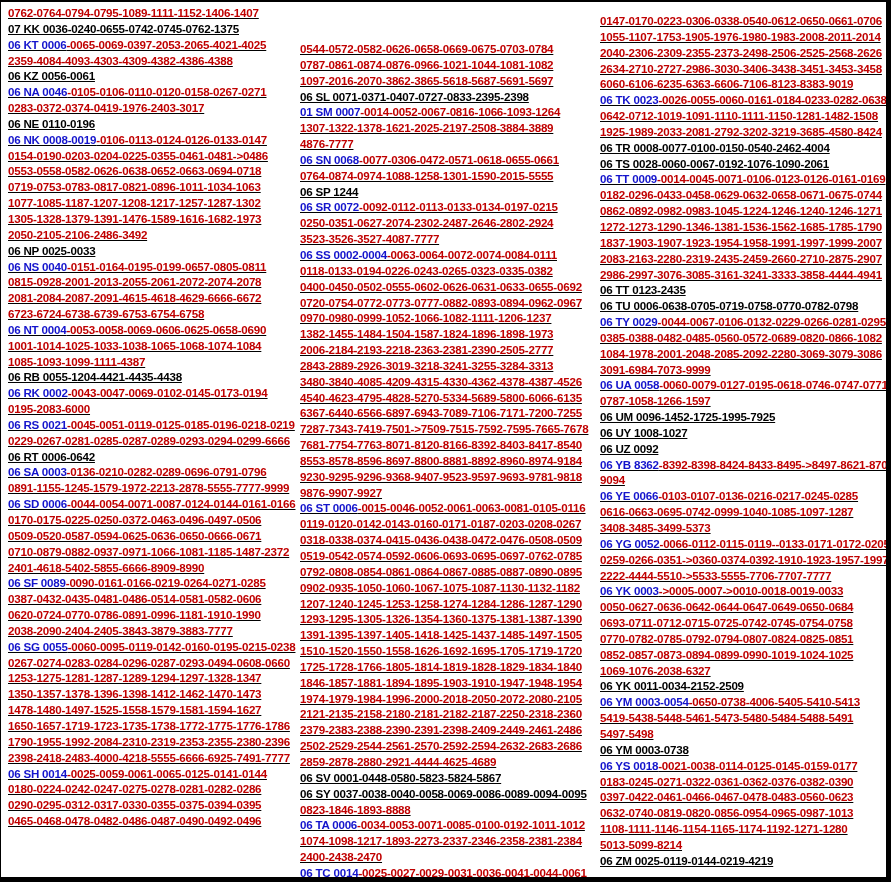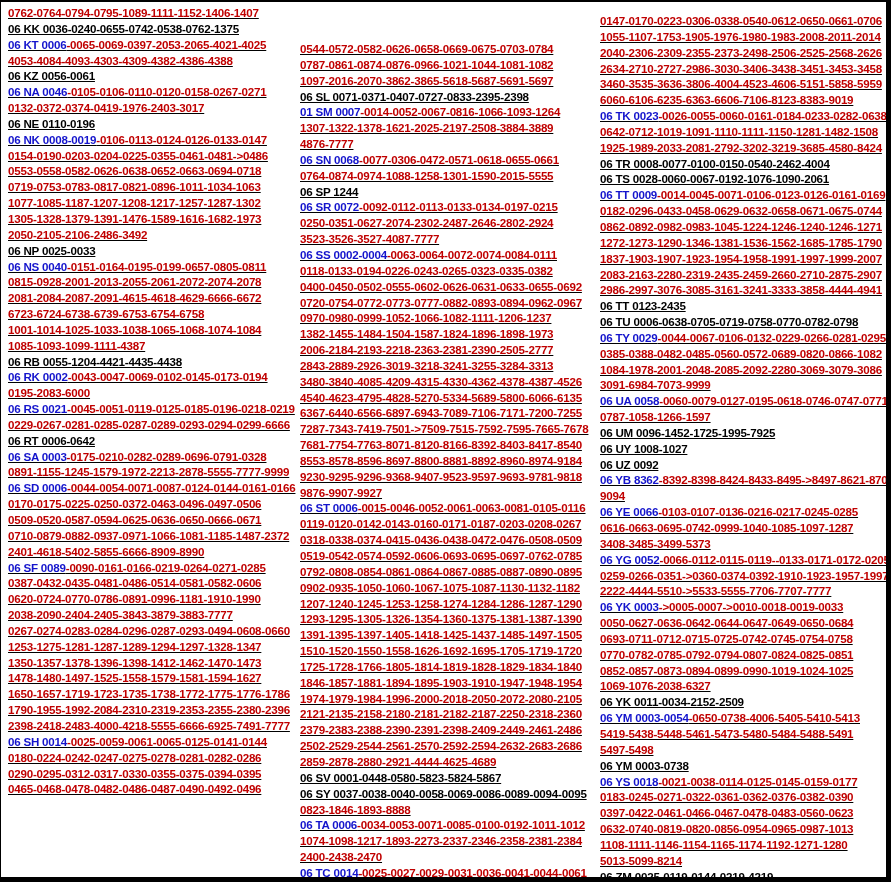--- a/index.html
+++ b/index.html
@@ -37,58 +37,60 @@
   .c-k { color: var(--black, #000000); }
   .c-r { color: var(--red, #C00000); }
   .c-b { color: var(--blue, #1414CC); text-align: center; }
 </style>
 </head>
 <body>
 
 <div id="page">
   <div class="col col-0">
       <div class="line"><span class="c-r">0762-0764-0794-0795-1089-1111-1152-1406-1407</span></div>
-      <div class="line"><span class="c-k">06 KK 0036-0240-0655-0742-0538-0762-1375</span></div>
+      <div class="line"><span class="c-k">07 KK 0036-0240-0655-0742-0745-0762-1375</span></div>
       <div class="line"><span class="c-b">06 KT 0006</span><span class="c-r">-0065-0069-0397-2053-2065-4021-4025</span></div>
-      <div class="line"><span class="c-r">4053-4084-4093-4303-4309-4382-4386-4388</span></div>
+      <div class="line"><span class="c-r">2359-4084-4093-4303-4309-4382-4386-4388</span></div>
       <div class="line"><span class="c-k">06 KZ 0056-0061</span></div>
       <div class="line"><span class="c-b">06 NA 0046</span><span class="c-r">-0105-0106-0110-0120-0158-0267-0271</span></div>
-      <div class="line"><span class="c-r">0132-0372-0374-0419-1976-2403-3017</span></div>
+      <div class="line"><span class="c-r">0283-0372-0374-0419-1976-2403-3017</span></div>
       <div class="line"><span class="c-k">06 NE 0110-0196</span></div>
       <div class="line"><span class="c-b">06 NK 0008-0019</span><span class="c-r">-0106-0113-0124-0126-0133-0147</span></div>
       <div class="line"><span class="c-r">0154-0190-0203-0204-0225-0355-0461-0481-&gt;0486</span></div>
       <div class="line"><span class="c-r">0553-0558-0582-0626-0638-0652-0663-0694-0718</span></div>
       <div class="line"><span class="c-r">0719-0753-0783-0817-0821-0896-1011-1034-1063</span></div>
       <div class="line"><span class="c-r">1077-1085-1187-1207-1208-1217-1257-1287-1302</span></div>
       <div class="line"><span class="c-r">1305-1328-1379-1391-1476-1589-1616-1682-1973</span></div>
       <div class="line"><span class="c-r">2050-2105-2106-2486-3492</span></div>
       <div class="line"><span class="c-k">06 NP 0025-0033</span></div>
       <div class="line"><span class="c-b">06 NS 0040</span><span class="c-r">-0151-0164-0195-0199-0657-0805-0811</span></div>
       <div class="line"><span class="c-r">0815-0928-2001-2013-2055-2061-2072-2074-2078</span></div>
       <div class="line"><span class="c-r">2081-2084-2087-2091-4615-4618-4629-6666-6672</span></div>
       <div class="line"><span class="c-r">6723-6724-6738-6739-6753-6754-6758</span></div>
+      <div class="line"><span class="c-b">06 NT 0004</span><span class="c-r">-0053-0058-0069-0606-0625-0658-0690</span></div>
       <div class="line"><span class="c-r">1001-1014-1025-1033-1038-1065-1068-1074-1084</span></div>
       <div class="line"><span class="c-r">1085-1093-1099-1111-4387</span></div>
       <div class="line"><span class="c-k">06 RB 0055-1204-4421-4435-4438</span></div>
       <div class="line"><span class="c-b">06 RK 0002</span><span class="c-r">-0043-0047-0069-0102-0145-0173-0194</span></div>
       <div class="line"><span class="c-r">0195-2083-6000</span></div>
       <div class="line"><span class="c-b">06 RS 0021</span><span class="c-r">-0045-0051-0119-0125-0185-0196-0218-0219</span></div>
       <div class="line"><span class="c-r">0229-0267-0281-0285-0287-0289-0293-0294-0299-6666</span></div>
       <div class="line"><span class="c-k">06 RT 0006-0642</span></div>
-      <div class="line"><span class="c-b">06 SA 0003</span><span class="c-r">-0175-0210-0282-0289-0696-0791-0328</span></div>
+      <div class="line"><span class="c-b">06 SA 0003</span><span class="c-r">-0136-0210-0282-0289-0696-0791-0796</span></div>
       <div class="line"><span class="c-r">0891-1155-1245-1579-1972-2213-2878-5555-7777-9999</span></div>
       <div class="line"><span class="c-b">06 SD 0006</span><span class="c-r">-0044-0054-0071-0087-0124-0144-0161-0166</span></div>
       <div class="line"><span class="c-r">0170-0175-0225-0250-0372-0463-0496-0497-0506</span></div>
       <div class="line"><span class="c-r">0509-0520-0587-0594-0625-0636-0650-0666-0671</span></div>
       <div class="line"><span class="c-r">0710-0879-0882-0937-0971-1066-1081-1185-1487-2372</span></div>
       <div class="line"><span class="c-r">2401-4618-5402-5855-6666-8909-8990</span></div>
       <div class="line"><span class="c-b">06 SF 0089</span><span class="c-r">-0090-0161-0166-0219-0264-0271-0285</span></div>
       <div class="line"><span class="c-r">0387-0432-0435-0481-0486-0514-0581-0582-0606</span></div>
       <div class="line"><span class="c-r">0620-0724-0770-0786-0891-0996-1181-1910-1990</span></div>
       <div class="line"><span class="c-r">2038-2090-2404-2405-3843-3879-3883-7777</span></div>
+      <div class="line"><span class="c-b">06 SG 0055</span><span class="c-r">-0060-0095-0119-0142-0160-0195-0215-0238</span></div>
       <div class="line"><span class="c-r">0267-0274-0283-0284-0296-0287-0293-0494-0608-0660</span></div>
       <div class="line"><span class="c-r">1253-1275-1281-1287-1289-1294-1297-1328-1347</span></div>
       <div class="line"><span class="c-r">1350-1357-1378-1396-1398-1412-1462-1470-1473</span></div>
       <div class="line"><span class="c-r">1478-1480-1497-1525-1558-1579-1581-1594-1627</span></div>
       <div class="line"><span class="c-r">1650-1657-1719-1723-1735-1738-1772-1775-1776-1786</span></div>
       <div class="line"><span class="c-r">1790-1955-1992-2084-2310-2319-2353-2355-2380-2396</span></div>
       <div class="line"><span class="c-r">2398-2418-2483-4000-4218-5555-6666-6925-7491-7777</span></div>
       <div class="line"><span class="c-b">06 SH 0014</span><span class="c-r">-0025-0059-0061-0065-0125-0141-0144</span></div>
       <div class="line"><span class="c-r">0180-0224-0242-0247-0275-0278-0281-0282-0286</span></div>
       <div class="line"><span class="c-r">0290-0295-0312-0317-0330-0355-0375-0394-0395</span></div>
@@ -148,21 +150,20 @@
       <div class="line"><span class="c-r">1074-1098-1217-1893-2273-2337-2346-2358-2381-2384</span></div>
       <div class="line"><span class="c-r">2400-2438-2470</span></div>
       <div class="line"><span class="c-b">06 TC 0014</span><span class="c-r">-0025-0027-0029-0031-0036-0041-0044-0061</span></div>
       <div class="line"><span class="c-r">0066-0088-0090-0099-0100-0102-0103-0110-0116-0121</span></div>
     </div>
   <div class="col col-2">
       <div class="line"><span class="c-r">0147-0170-0223-0306-0338-0540-0612-0650-0661-0706</span></div>
       <div class="line"><span class="c-r">1055-1107-1753-1905-1976-1980-1983-2008-2011-2014</span></div>
       <div class="line"><span class="c-r">2040-2306-2309-2355-2373-2498-2506-2525-2568-2626</span></div>
       <div class="line"><span class="c-r">2634-2710-2727-2986-3030-3406-3438-3451-3453-3458</span></div>
-      <div class="line"><span class="c-r">3460-3535-3636-3806-4004-4523-4606-5151-5858-5959</span></div>
       <div class="line"><span class="c-r">6060-6106-6235-6363-6606-7106-8123-8383-9019</span></div>
       <div class="line"><span class="c-b">06 TK 0023</span><span class="c-r">-0026-0055-0060-0161-0184-0233-0282-0638</span></div>
       <div class="line"><span class="c-r">0642-0712-1019-1091-1110-1111-1150-1281-1482-1508</span></div>
       <div class="line"><span class="c-r">1925-1989-2033-2081-2792-3202-3219-3685-4580-8424</span></div>
       <div class="line"><span class="c-k">06 TR 0008-0077-0100-0150-0540-2462-4004</span></div>
       <div class="line"><span class="c-k">06 TS 0028-0060-0067-0192-1076-1090-2061</span></div>
       <div class="line"><span class="c-b">06 TT 0009</span><span class="c-r">-0014-0045-0071-0106-0123-0126-0161-0169</span></div>
       <div class="line"><span class="c-r">0182-0296-0433-0458-0629-0632-0658-0671-0675-0744</span></div>
       <div class="line"><span class="c-r">0862-0892-0982-0983-1045-1224-1246-1240-1246-1271</span></div>
       <div class="line"><span class="c-r">1272-1273-1290-1346-1381-1536-1562-1685-1785-1790</span></div>

